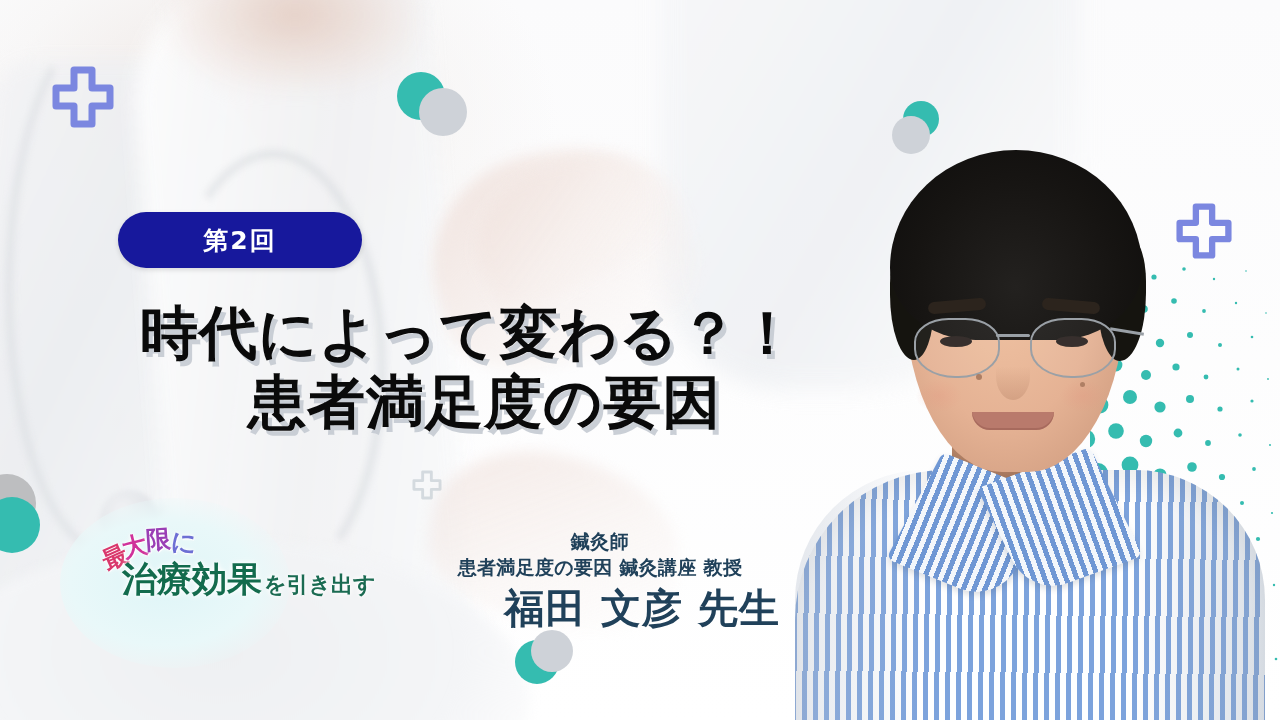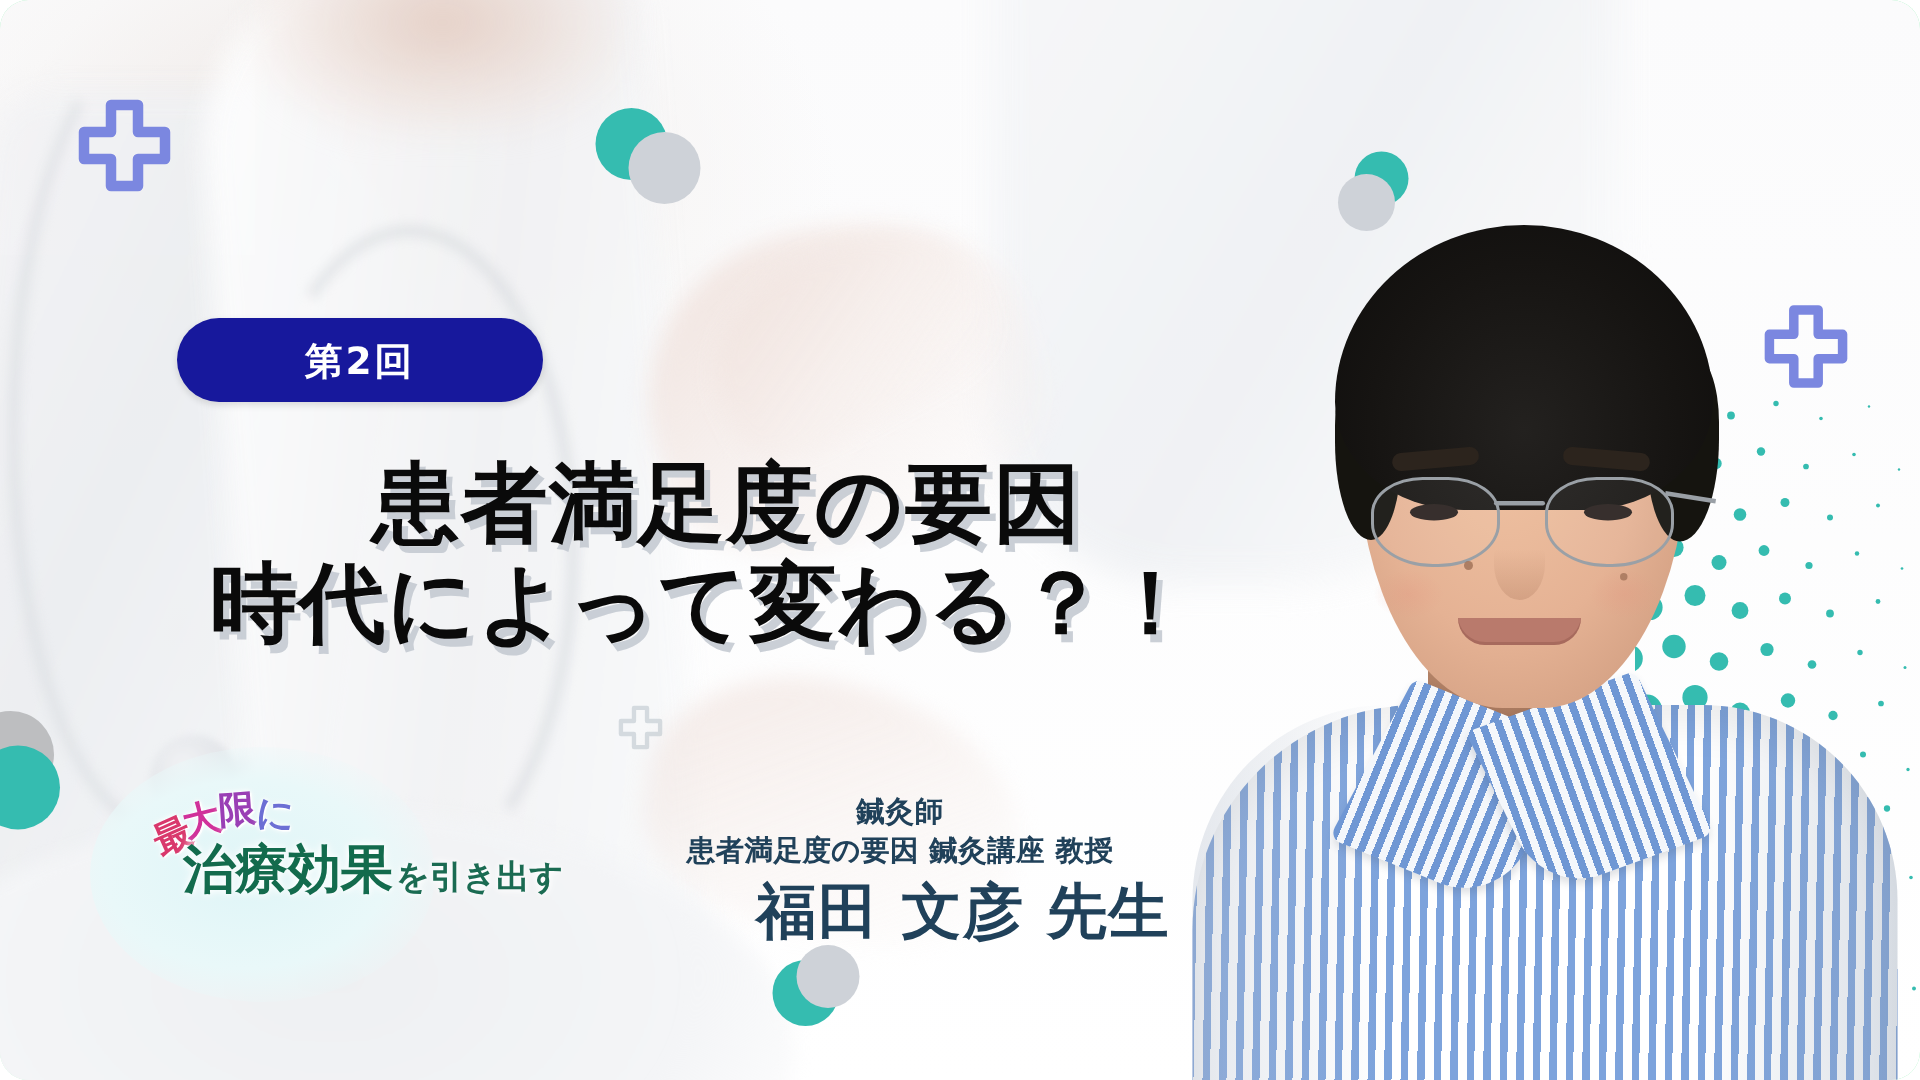--- a/index.html
+++ b/index.html
@@ -10,21 +10,20 @@
   body {
     font-family: "DejaVu Sans", "Liberation Sans", sans-serif;
   }
 
   #stage {
     position: relative;
     width: 1280px;
     height: 720px;
     overflow: hidden;
     background: #86efac;
-    border-radius: 19px;
   }
 
   
   .bg-layer {
     position: absolute;
     inset: 0;
     overflow: hidden;
   }
   .bg-wash {
     position: absolute;
@@ -565,22 +564,22 @@
     <div class="p-mouth"></div>
     <div class="p-mole1"></div>
     <div class="p-mole2"></div>
   </div>
 
   <div class="badge">
     <span class="badge-text">第2回</span>
   </div>
 
   <div class="title-wrap">
+    <div class="title-line l1">時代によって変わる？！</div>
     <div class="title-line l2">患者満足度の要因</div>
-    <div class="title-line l1">時代によって変わる？！</div>
   </div>
 
   <div class="logo">
     <div class="logo-top">
       <span class="lt0">最</span><span class="lt1">大</span><span class="lt2">限</span><span class="lt3">に</span>
     </div>
     <div class="logo-mid">
       <span class="big">治療効果</span>
       <span class="small">を引き出す</span>
     </div>

